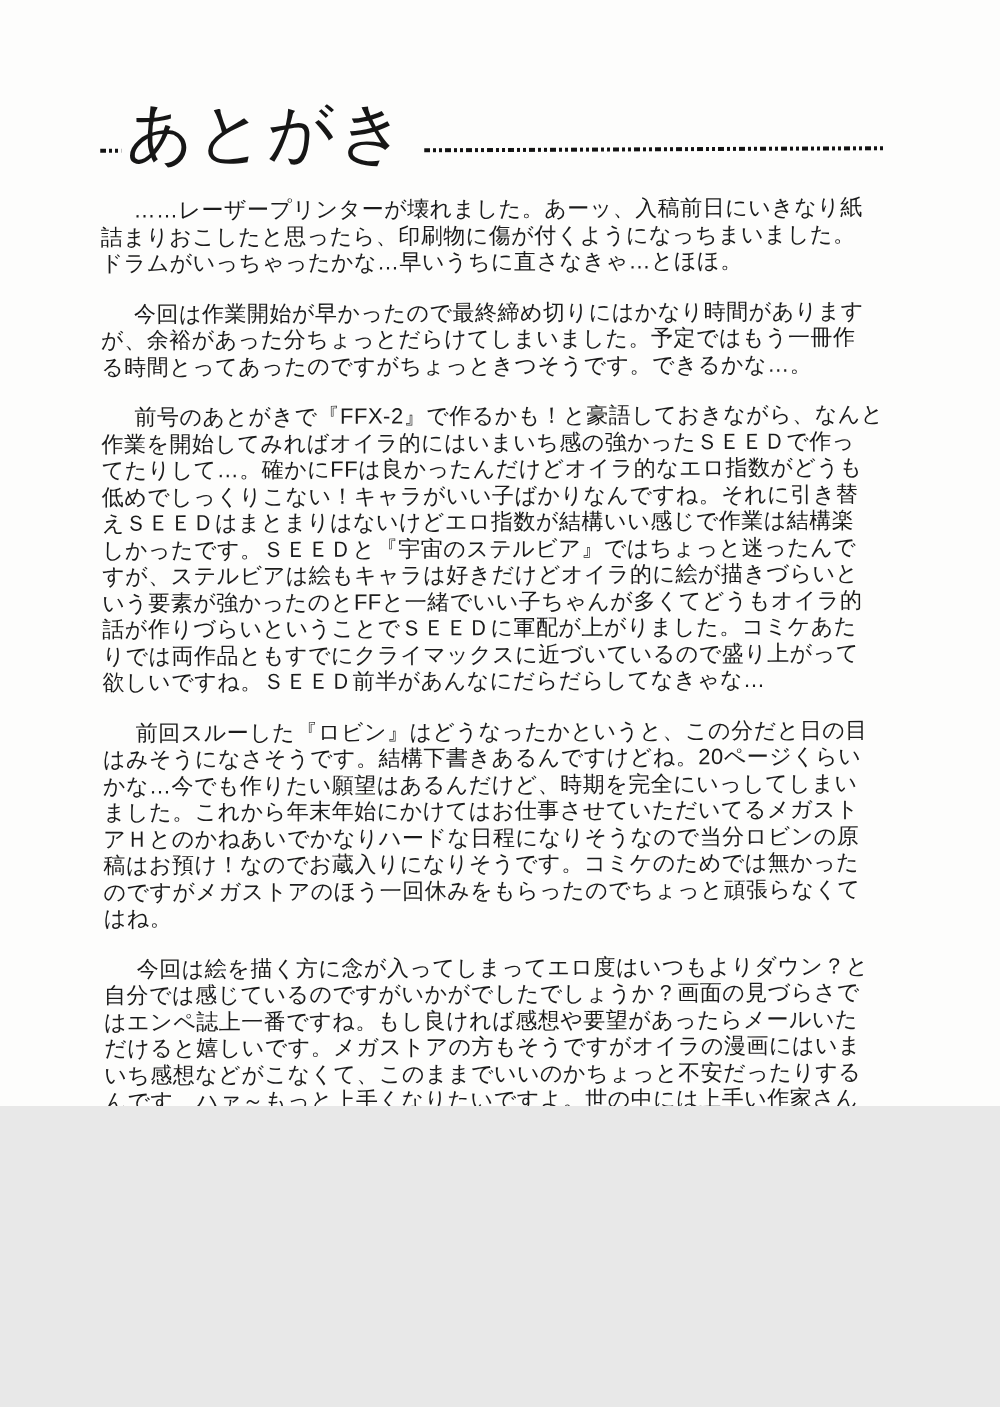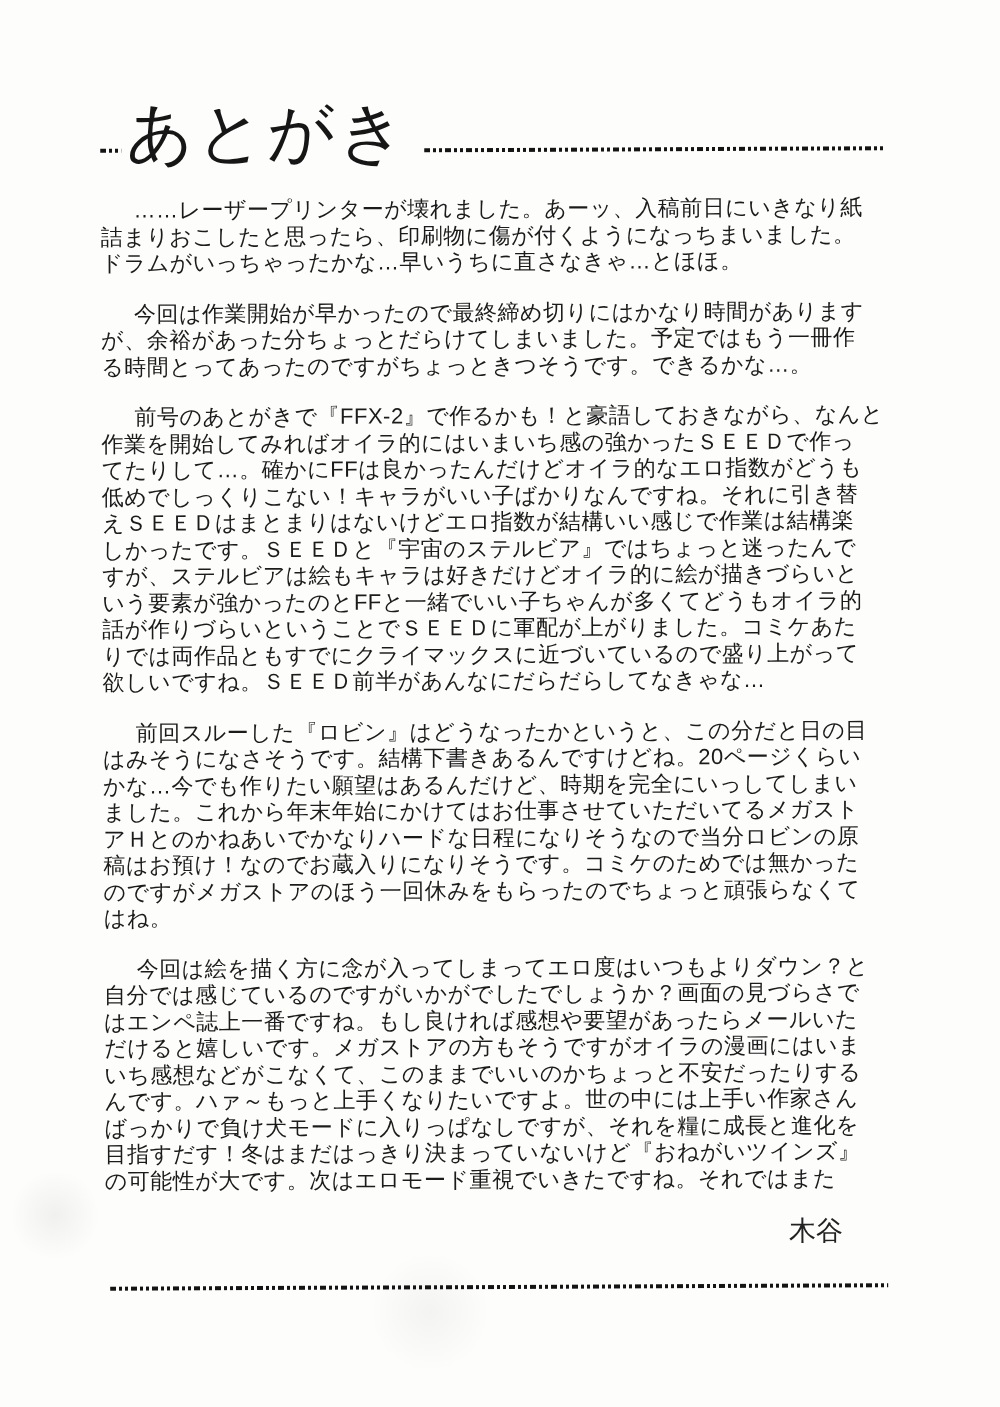--- a/index.html
+++ b/index.html
@@ -3,21 +3,21 @@
 <meta charset="utf-8">
 <style>
   html, body {
     margin: 0;
     padding: 0;
     background: #e8e8e8;
   }
   .page {
     position: relative;
     width: 1000px;
-    height: 1407px;
+    height: 1106px;
     margin: 0 auto;
     background-color: #fdfdfc;
     background-image:
       radial-gradient(circle at 55px 1215px, rgba(0,0,0,0.05), transparent 45px),
       radial-gradient(circle at 430px 1312px, rgba(0,0,0,0.04), transparent 60px);
     overflow: hidden;
     font-family: "Liberation Sans", "DejaVu Sans", sans-serif;
     color: #1b1b1b;
   }
   .sheet {

